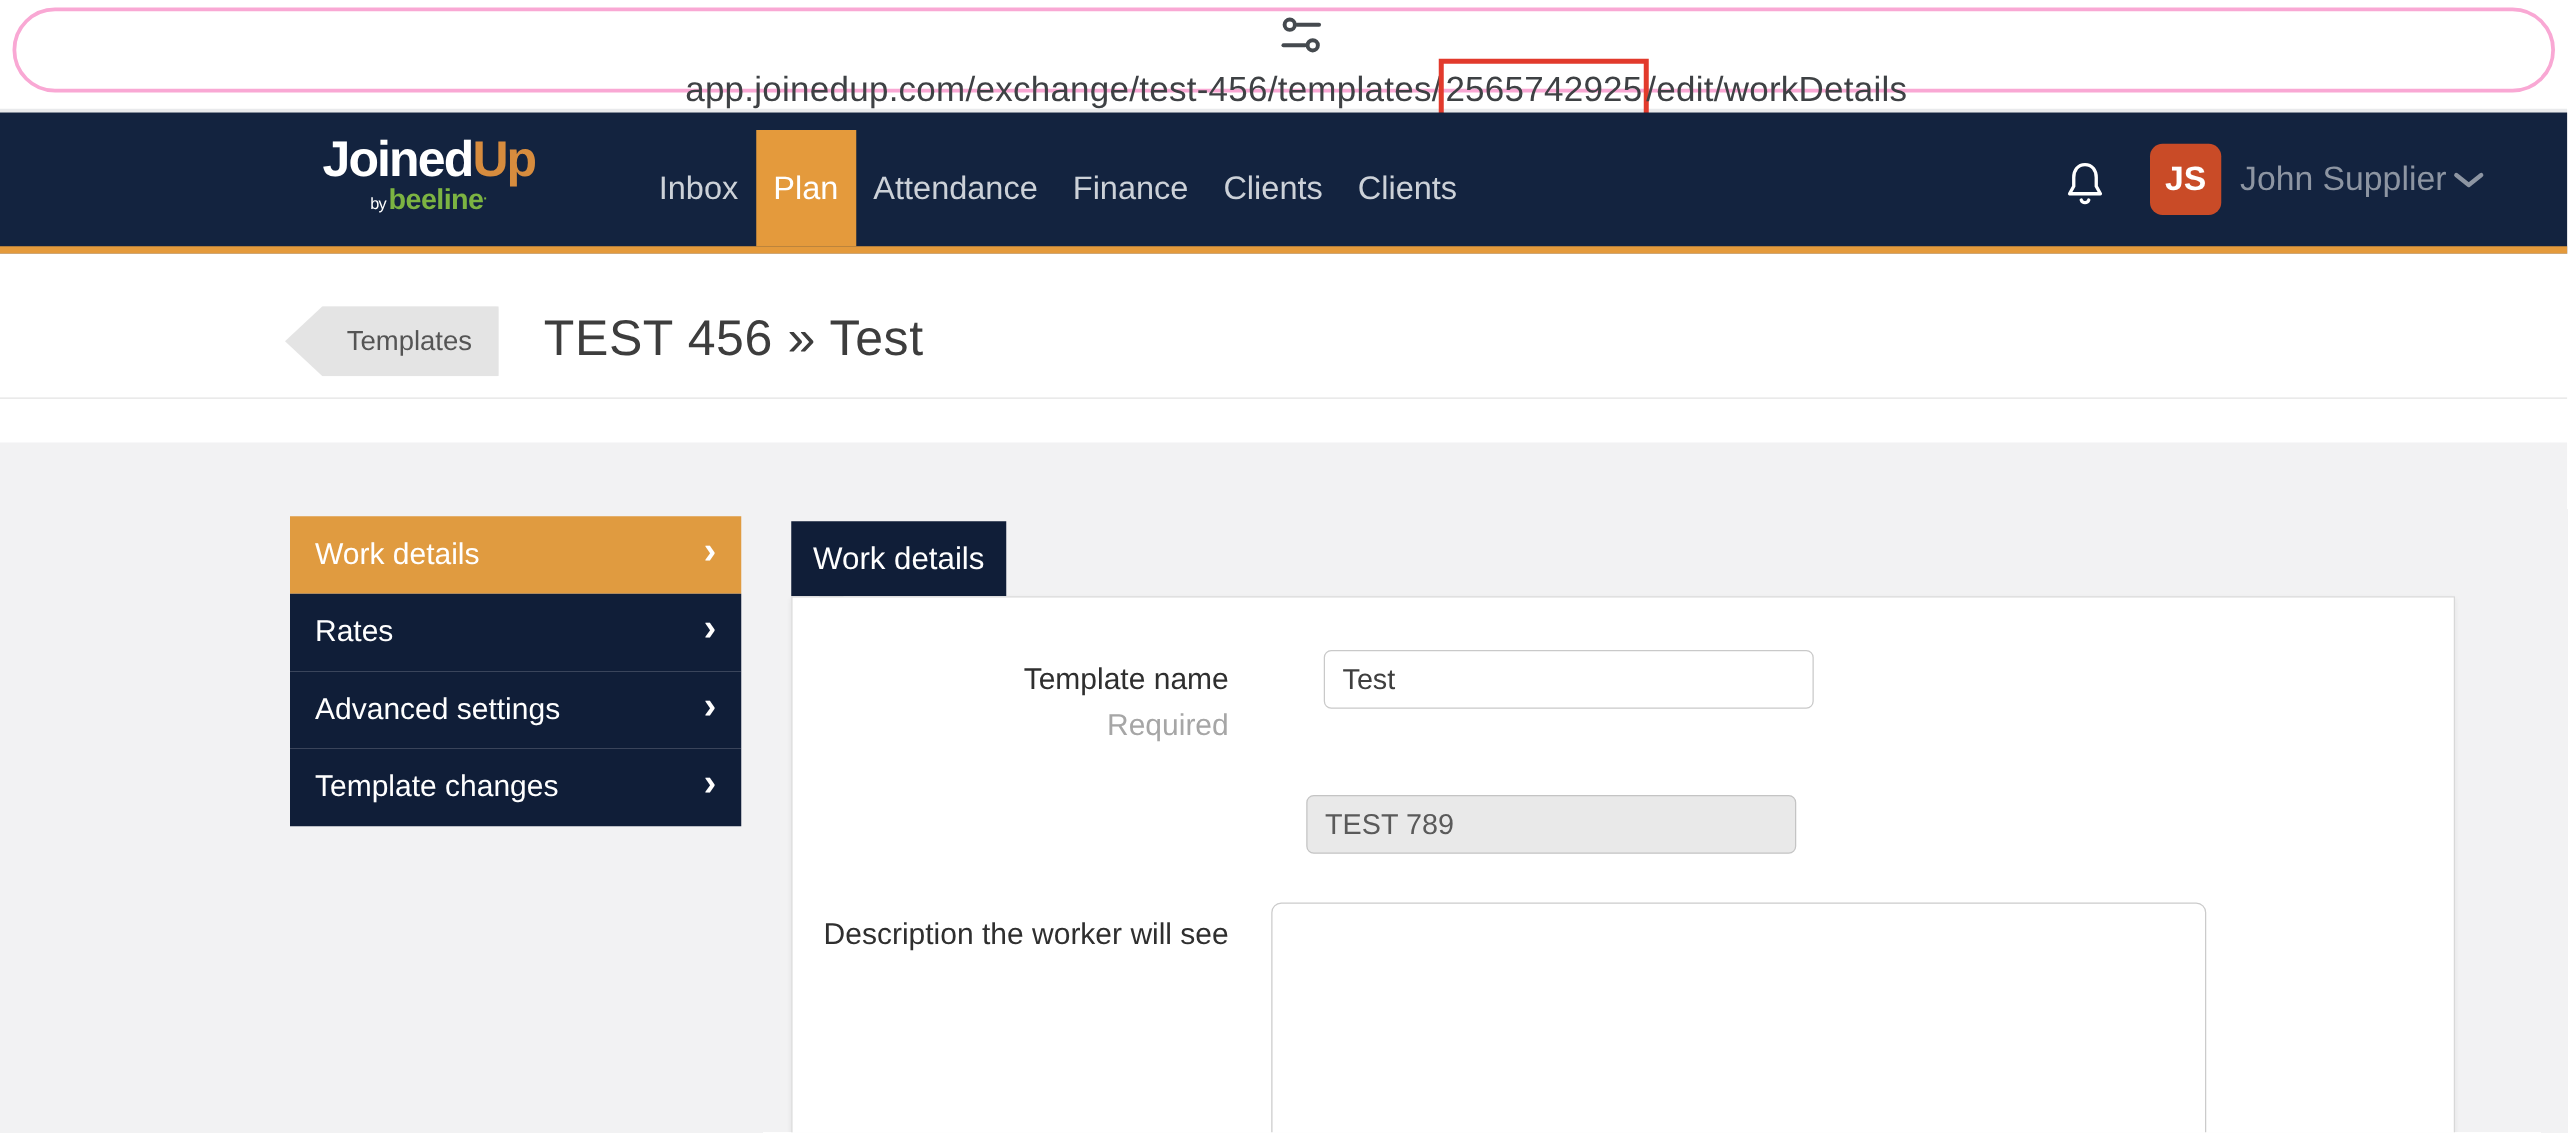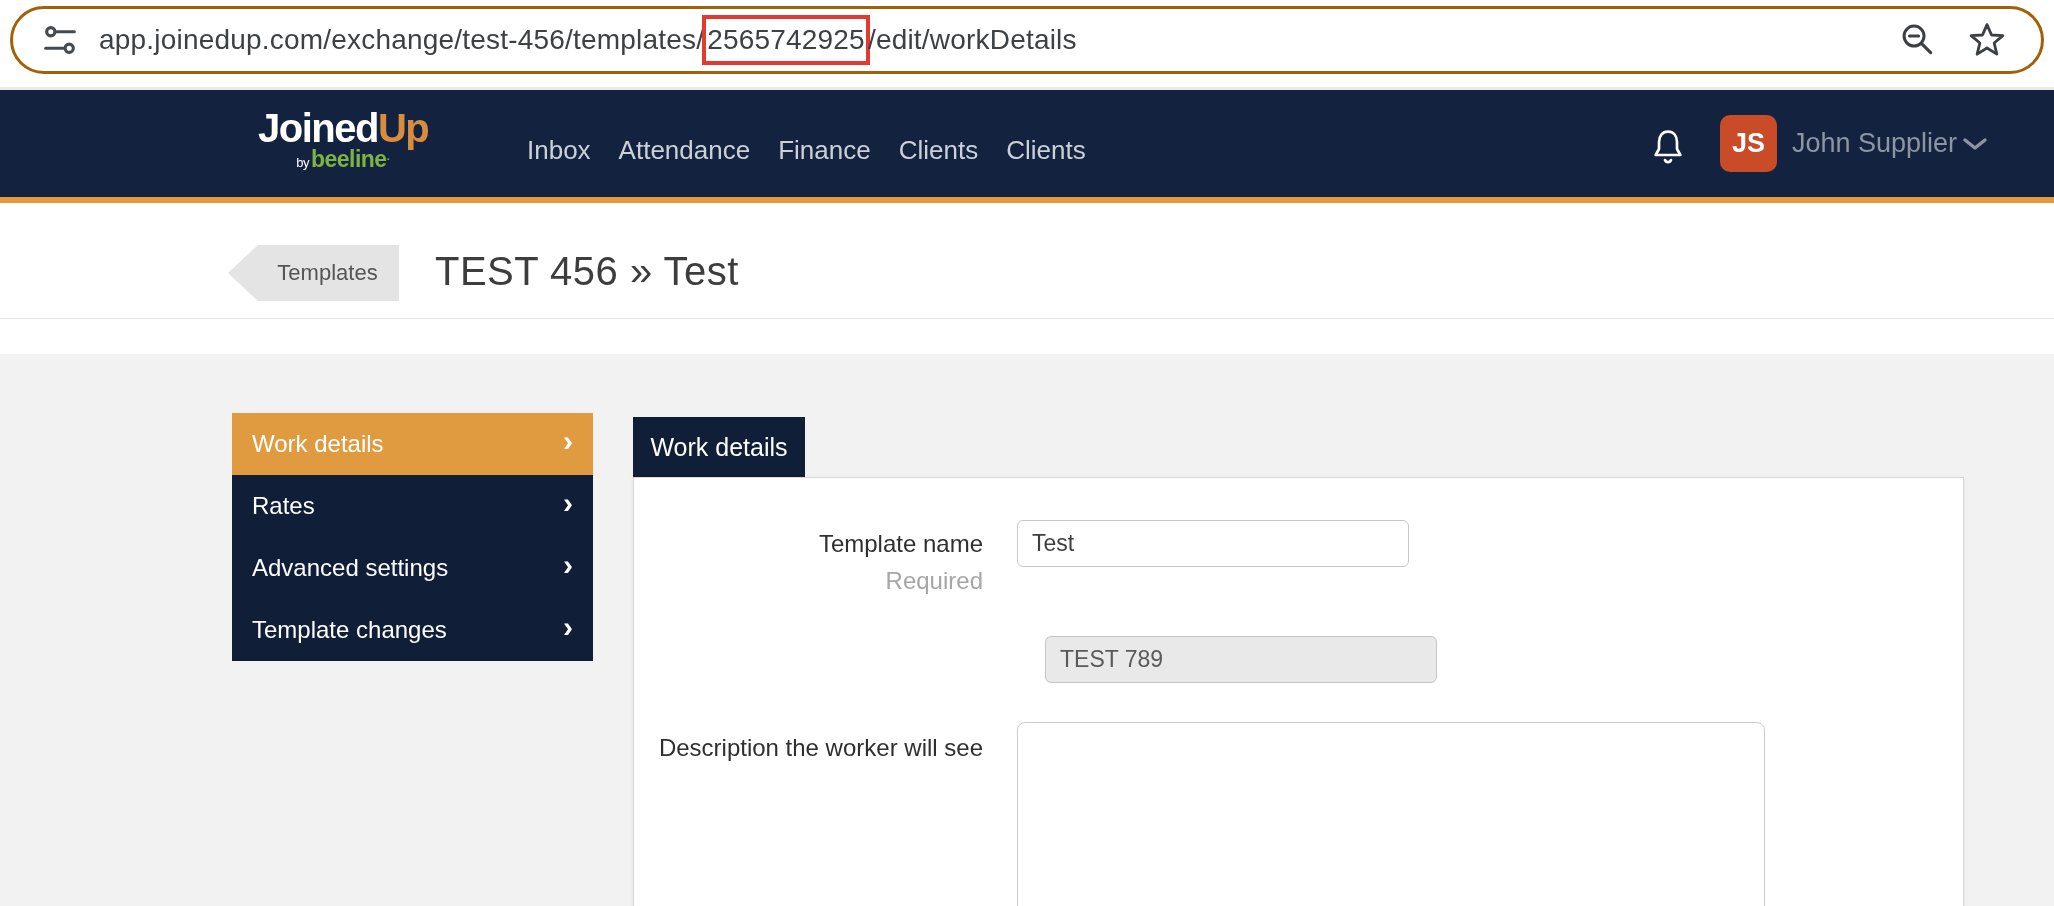--- a/index.html
+++ b/index.html
@@ -6,22 +6,22 @@
   html,body { background:#fff; }
   #screen {
     position:relative; width:2054px; height:906px; overflow:hidden;
     font-family:"Liberation Sans", sans-serif; background:#fff;
   }
 
   
   .browser-bar { position:absolute; top:0; left:0; width:100%; height:90px; background:#fff; border-bottom:3px solid #e9eaec; }
   .omnibox {
     position:absolute; left:10px; right:10px; top:6px; height:68px;
-    border:3px solid #a16207; border-radius:38px; background:#fff;
-    display:flex; align-items:center;
+    border:3px solid #f9a8d4; border-radius:38px; background:#fff;
+    display:flex; align-items:center;flex-direction:column;
   }
   .tune-icon { margin-left:28px; width:38px; height:38px; flex:0 0 auto; }
   .url-text { margin-left:20px; font-size:28px; color:#3e4144; letter-spacing:.2px; display:flex; align-items:center; white-space:pre; }
   .url-highlight { display:inline-block; border:4px solid #e23a2c; padding:5px 1px; margin:0 -2px; }
   .omni-icons { margin-left:auto; display:flex; align-items:center; gap:30px; margin-right:34px; }
   .omni-icons svg { display:block; }
 
   
   .app-header { position:absolute; top:90px; left:0; width:100%; height:113px; background:#13233f; border-bottom:6px solid #e49a3c; }
   .logo { position:absolute; left:258px; top:18px; width:170px; text-align:center; cursor:pointer; }
@@ -110,20 +110,21 @@
   </div>
 
   <div class="app-header">
     <div class="logo">
       <div class="logo-main"><span>Joined</span><span class="logo-up">Up</span></div>
       <div class="logo-sub"><span class="logo-by">by</span><span>beeline</span><span class="logo-mark">·</span></div>
     </div>
 
     <div class="main-nav">
       <div class="nav-item">Inbox</div>
+      <div class="nav-item active">Plan</div>
       <div class="nav-item">Attendance</div>
       <div class="nav-item">Finance</div>
       <div class="nav-item">Clients</div>
       <div class="nav-item">Clients</div>
     </div>
 
     <svg class="bell-btn" viewBox="0 0 24 26" fill="none" stroke="#ffffff" stroke-width="1.6" stroke-linejoin="round" stroke-linecap="round">
       <path d="M12 3.2 C8.6 3.2 6.6 5.8 6.6 9.4 L6.6 13.6 L4.6 17.2 L19.4 17.2 L17.4 13.6 L17.4 9.4 C17.4 5.8 15.4 3.2 12 3.2 Z"></path>
       <path d="M10.2 20.2 a1.9 1.9 0 0 0 3.6 0"></path>
     </svg>
@@ -160,21 +161,21 @@
       </div>
     </div>
 
     <div class="tab">Work details</div>
     <div class="tab-notch"></div>
 
     <div class="panel">
 
       <div class="f-label" style="top:51px;">Template name</div>
       <div class="f-hint" style="top:88px;">Required</div>
-      <input class="f-input" style="top: 42px;" type="text" value="Test">
+      <input class="f-input" style="top: 42px; margin-left: 42px;" type="text" value="Test">
 
       <input class="f-input" style="top: 158px; margin-left: 28px;" type="text" disabled="" value="TEST 789">
 
       <div class="f-label" style="top:255px;">Description the worker will see</div>
       <textarea class="f-textarea" style=""></textarea>
 
     </div>
   </div>
 
 </div>

